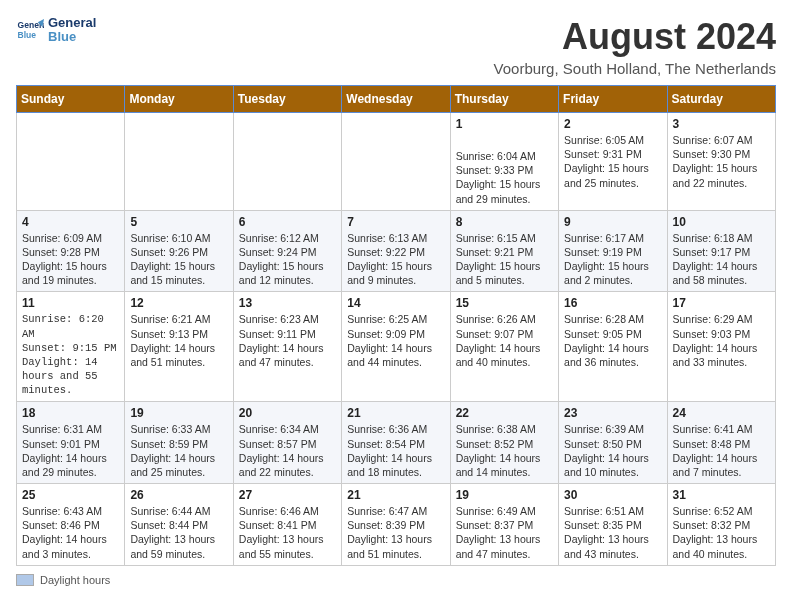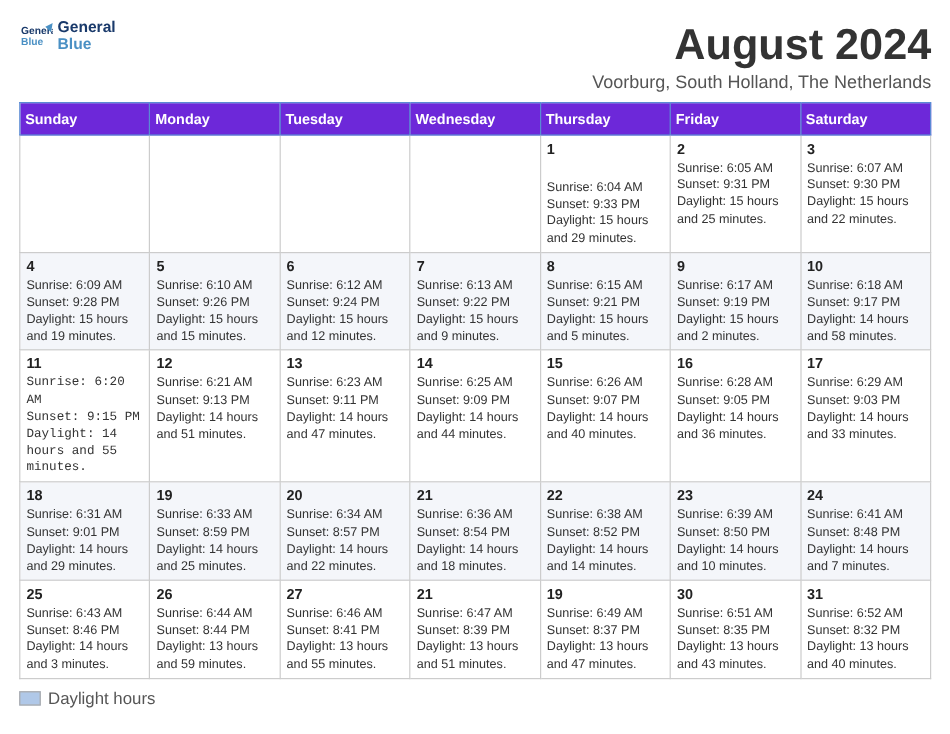--- a/index.html
+++ b/index.html
@@ -37,21 +37,21 @@
       font-size: 15px;
       color: #555;
       margin-top: 2px;
     }
     .calendar {
       width: 100%;
       border-collapse: collapse;
       font-size: 11px;
     }
     .calendar th {
-      background: #6d28d9;
+      background: #a16207;
       color: #fff;
       padding: 6px 4px;
       text-align: left;
       font-size: 12px;
       font-weight: bold;
       border: 1px solid #5a8ad4;
     }
     .calendar td {
       border: 1px solid #ccc;
       vertical-align: top;
@@ -311,16 +311,16 @@
         <td>
           <span class="day-num">31</span>
           <div class="day-info" style="white-space: pre-line;">Sunrise: 6:52 AM
 Sunset: 8:32 PM
 Daylight: 13 hours and 40 minutes.</div>
         </td>
       </tr>
     </tbody>
 </table>
 
-<div style="margin-top:8px; font-size:14px; color:#555; display:flex; align-items:center; gap:6px;">
+<div style="margin-top:8px; font-size:11px; color:#555; display:flex; align-items:center; gap:6px;">
   <div style="width:18px; height:12px; background:#b0c8e8; border:1px solid #aaa;"></div>
   <span>Daylight hours</span>
 </div>
 
 </body></html>

